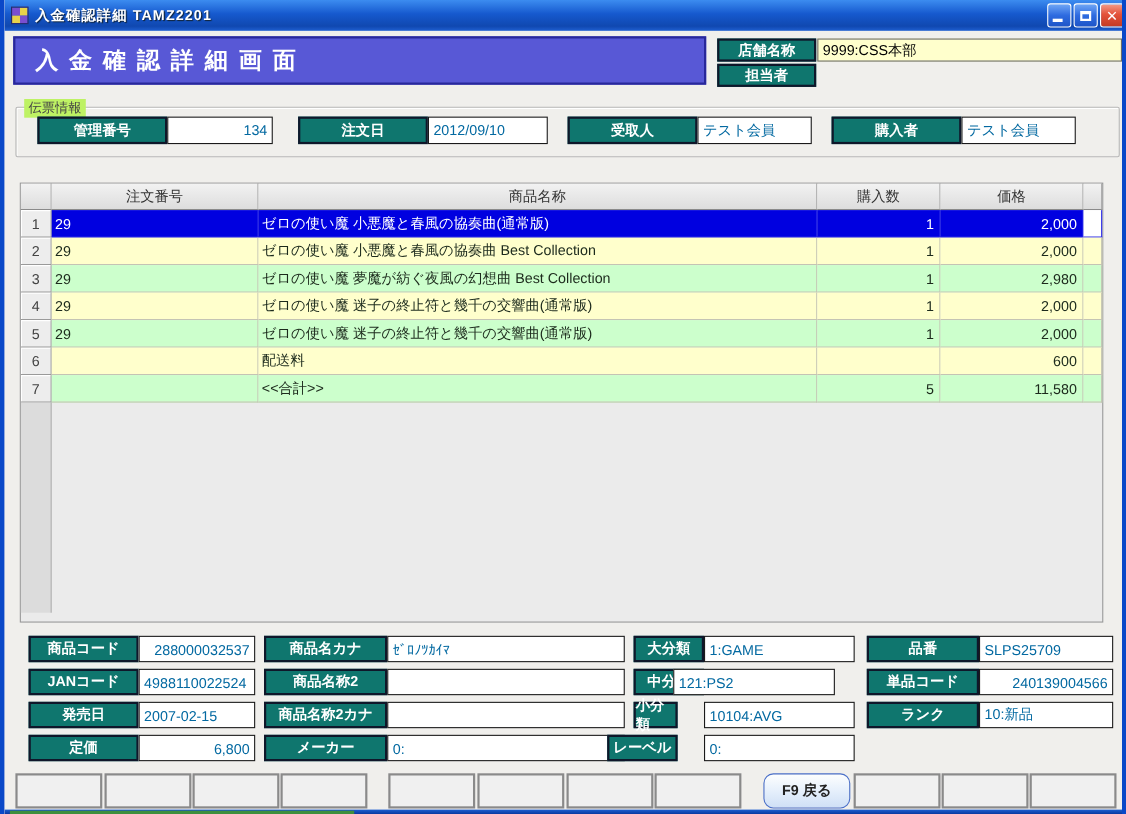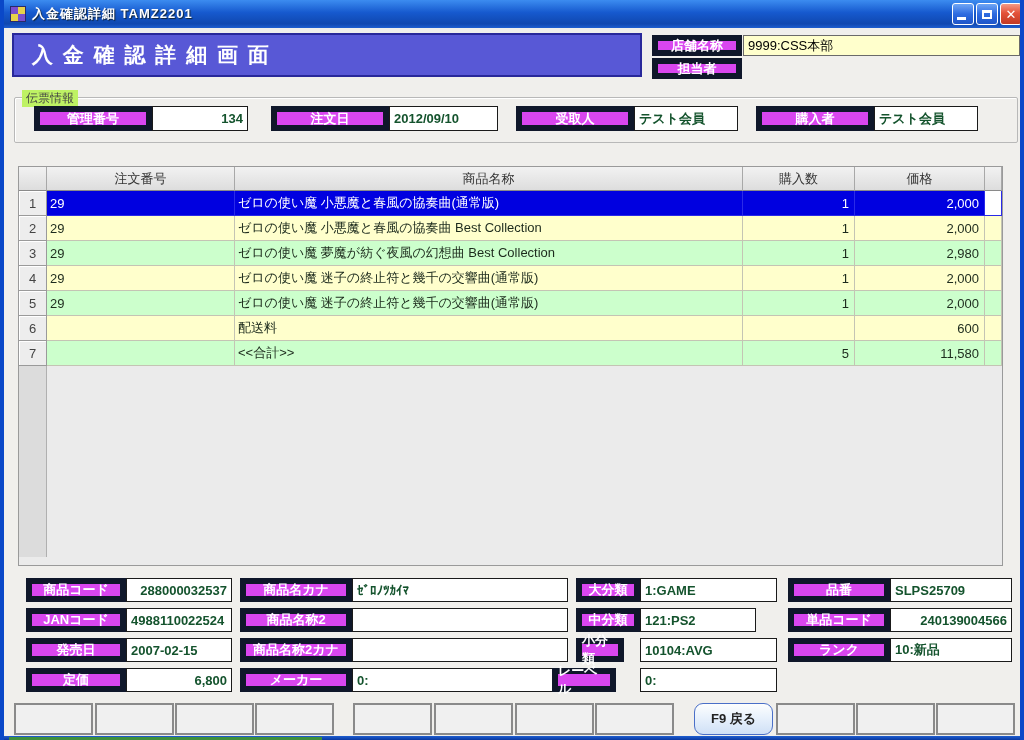--- a/index.html
+++ b/index.html
@@ -38,31 +38,31 @@
   .glyph-max { width:10px; height:9px; border:2px solid #fff; border-top-width:3px; }
   .glyph-close { color:#fff; font-size:13px; font-weight:bold; line-height:1; }
   
   .banner {
     position:absolute; left:8px; top:33px; width:630px; height:44px;
     background:#5858D6; border:2px solid #28289A;
     display:flex; align-items:center; padding-left:18px;
     color:#fff; font-size:21px; font-weight:bold; letter-spacing:2px;
   }
   .glabel {
-    position:absolute; background:#d946ef; border:6px solid #0f172a;
+    position:absolute; background:#0f766e; border:2px solid #0f172a;
     color:#fff; font-size:13px; font-weight:bold;
     display:flex; align-items:center; justify-content:center;
   }
   .yfield {
     position:absolute; background:#FFFFCC; border:1px solid #6a6a6a;
     font-size:13px; color:#000; display:flex; align-items:center; padding:0 4px;
   }
   .wfield {
     position:absolute; background:#fff; border:1px solid #1a1a1a;
-    font-size:13px; color:#14532d; display:flex; align-items:center; padding:0 4px;font-weight:bold;
+    font-size:13px; color:#0369a1; display:flex; align-items:center; padding:0 4px;
   }
   .a-right { justify-content:flex-end; }
   
   .groupbox {
     position:absolute; left:10px; top:97px; width:1004px; height:46px;
     border:1px solid #b8b8b8; border-radius:2px;
     box-shadow:inset 1px 1px 0 #fff;
   }
   .grouplabel {
     position:absolute; left:18px; top:90px; background:#bef264;
@@ -238,29 +238,29 @@
   <div class="glabel dlabel" style="left:572px; top:578px; width:64px;">大分類</div>
   <div class="wfield dfield" style="left:636px; top:578px; width:137px;">1:GAME</div>
   <div class="glabel dlabel" style="left:784px; top:578px; width:102px;">品番</div>
   <div class="wfield dfield" style="left:886px; top:578px; width:122px;">SLPS25709</div>
 
   <div class="glabel dlabel" style="left:22px; top:608px; width:100px;">JANコード</div>
   <div class="wfield dfield" style="left:122px; top:608px; width:106px;">4988110022524</div>
   <div class="glabel dlabel" style="left:236px; top:608px; width:112px;">商品名称2</div>
   <div class="wfield dfield" style="left:348px; top:608px; width:216px;"></div>
   <div class="glabel dlabel" style="left:572px; top:608px; width:64px;">中分類</div>
-  <div class="wfield dfield" style="left:636px; top:608px; width:116px;">121:PS2</div>
+  <div class="wfield dfield" style="left:608px; top:608px; width:147px;">121:PS2</div>
   <div class="glabel dlabel" style="left:784px; top:608px; width:102px;">単品コード</div>
   <div class="wfield dfield a-right" style="left:886px; top:608px; width:122px;">240139004566</div>
 
   <div class="glabel dlabel" style="left:22px; top:638px; width:100px;">発売日</div>
   <div class="wfield dfield" style="left:122px; top:638px; width:106px;">2007-02-15</div>
   <div class="glabel dlabel" style="left:236px; top:638px; width:112px;">商品名称2カナ</div>
   <div class="wfield dfield" style="left:348px; top:638px; width:216px;"></div>
-  <div class="glabel dlabel" style="left:572px; top:638px; width:48px;">小分類</div>
+  <div class="glabel dlabel" style="left:572px; top:638px; width:40px;">小分類</div>
   <div class="wfield dfield" style="left:636px; top:638px; width:137px;">10104:AVG</div>
   <div class="glabel dlabel" style="left:784px; top:638px; width:102px;">ランク</div>
   <div class="wfield dfield" style="left:886px; top:638px; width:122px;">10:新品</div>
 
   <div class="glabel dlabel" style="left:22px; top:668px; width:100px;">定価</div>
   <div class="wfield dfield a-right" style="left:122px; top:668px; width:106px;">6,800</div>
   <div class="glabel dlabel" style="left:236px; top:668px; width:112px;">メーカー</div>
   <div class="wfield dfield" style="left:348px; top:668px; width:216px;">0:</div>
   <div class="glabel dlabel" style="left:548px; top:668px; width:64px;">レーベル</div>
   <div class="wfield dfield" style="left:636px; top:668px; width:137px;">0:</div>

